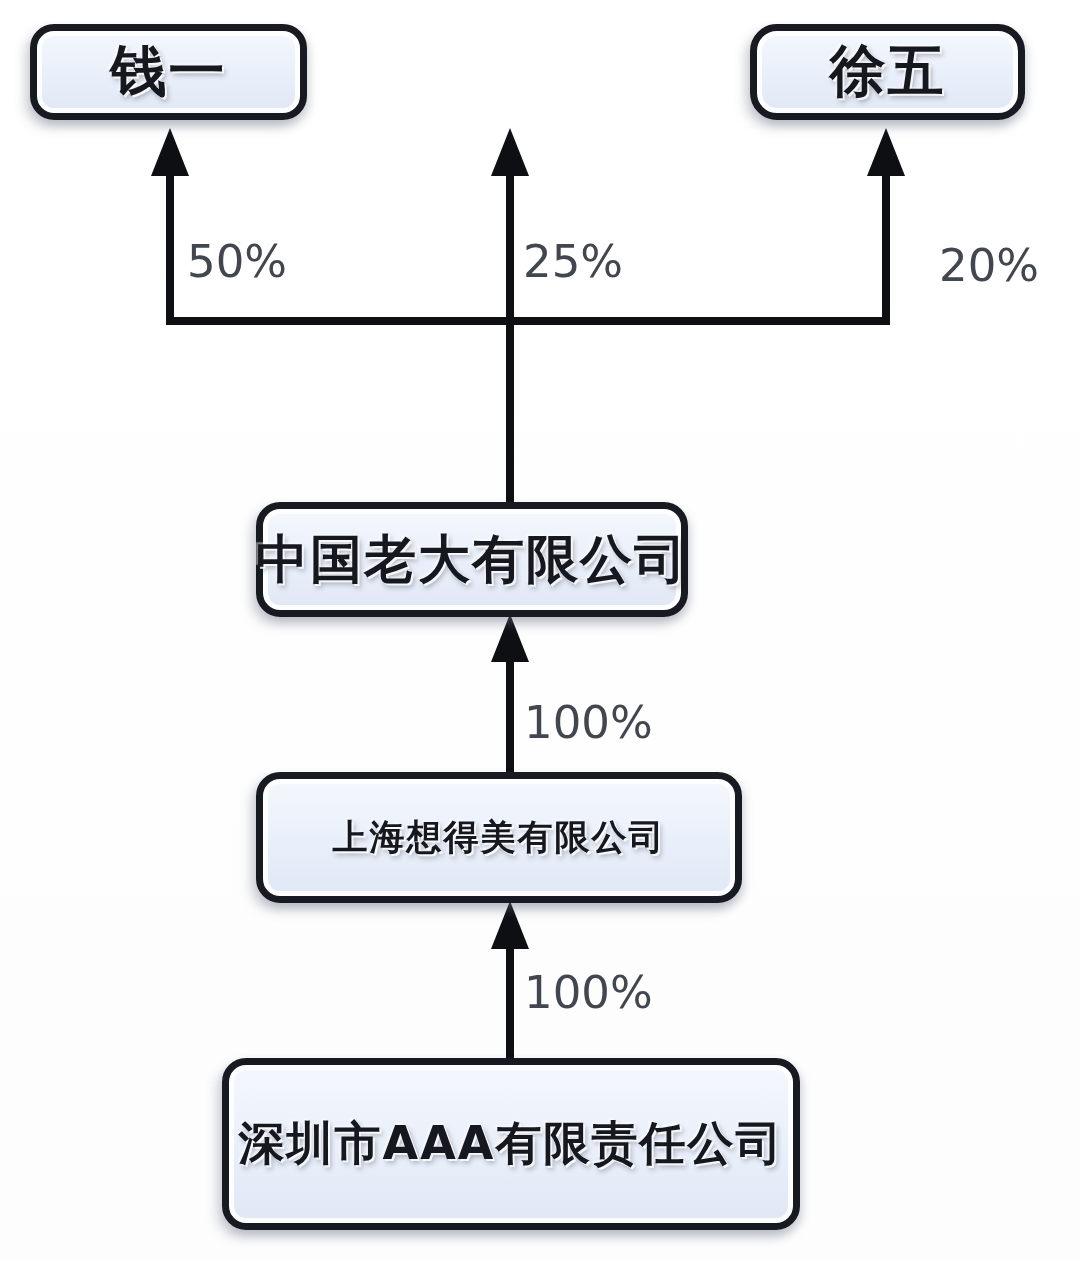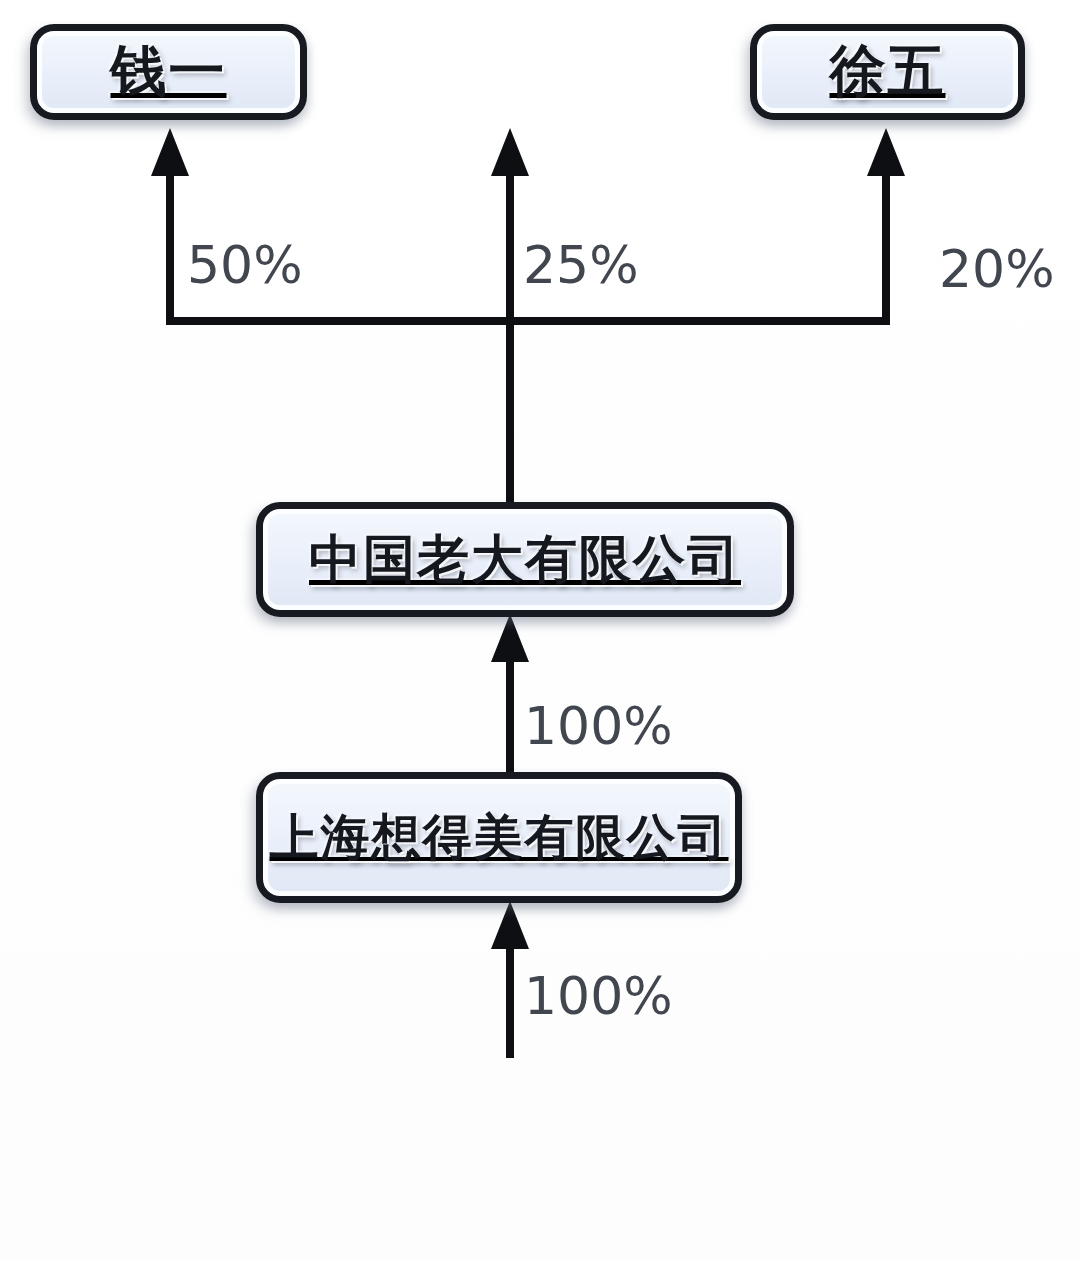--- a/index.html
+++ b/index.html
@@ -32,45 +32,44 @@
     border-radius: 24px;
     background: linear-gradient(180deg, #f4f8fd 0%, #e9effa 55%, #e0e8f5 100%);
     box-shadow:
       inset 0 0 0 5px rgba(253, 254, 255, 0.95),
       inset 0 2px 4px rgba(255, 255, 255, 0.9),
       -5px 7px 12px rgba(95, 105, 125, 0.30),
       3px 5px 9px rgba(95, 105, 125, 0.22);
     display: flex;
     align-items: center;
     justify-content: center;
-    text-decoration: underline;
   }
   .node-label {
     font-weight: bold;
     color: #15181f;
     letter-spacing: 2px;
     white-space: nowrap;
     text-shadow:
       2px 2px 0 rgba(255, 255, 255, 0.85),
       -2px -2px 1px rgba(255, 255, 255, 0.45),
       3px 4px 5px rgba(25, 30, 45, 0.30);
   }
   .node-qian     { left: 30px;  top: 24px;   width: 277px; height: 96px; }
   .node-zhao     { left: 377px; top: 24px;   width: 271px; height: 96px; }
-  .node-xu       { left: 750px; top: 24px;   width: 275px; height: 96px; }
+  .node-xu       { left: 750px; top: 24px;   width: 275px; height: 96px; border-radius: 27px; }
   .node-qian .node-label, .node-zhao .node-label, .node-xu .node-label { font-size: 56px; }
-  .node-zhongguo { left: 256px; top: 502px;  width: 538px; height: 115px; }
+  .node-zhongguo { left: 256px; top: 502px;  width: 432px; height: 115px; }
   .node-zhongguo .node-label { font-size: 52px; }
   .node-shanghai { left: 256px; top: 772px;  width: 486px; height: 131px; }
-  .node-shanghai .node-label { font-size: 49px; }
+  .node-shanghai .node-label { font-size: 35px; }
   .node-shenzhen { left: 222px; top: 1058px; width: 578px; height: 172px; }
   .node-shenzhen .node-label { font-size: 46px; }
   .pct {
     position: absolute;
-    font-size: 52px;
+    font-size: 45px;
     line-height: 1;
     color: #41464f;
     white-space: nowrap;
     text-shadow: 1px 1px 1px rgba(255,255,255,0.6);
   }
   .pct-qian  { left: 187px; top: 239px; }
   .pct-zhao  { left: 523px; top: 239px; }
   .pct-xu    { left: 911px; top: 243px; margin-left: 28px; }
   .pct-mid1  { left: 524px; top: 700px; }
   .pct-mid2  { left: 524px; top: 970px; }
@@ -108,14 +107,17 @@
   </div>
 
   <div class="pct pct-mid1">100%</div>
 
   <div class="node node-shanghai">
     <span class="node-label">上海想得美有限公司</span>
   </div>
 
   <div class="pct pct-mid2">100%</div>
 
+  <div class="node node-shenzhen">
+    <span class="node-label">深圳市AAA有限责任公司</span>
+  </div>
 
 </div>
 
 </body></html>

